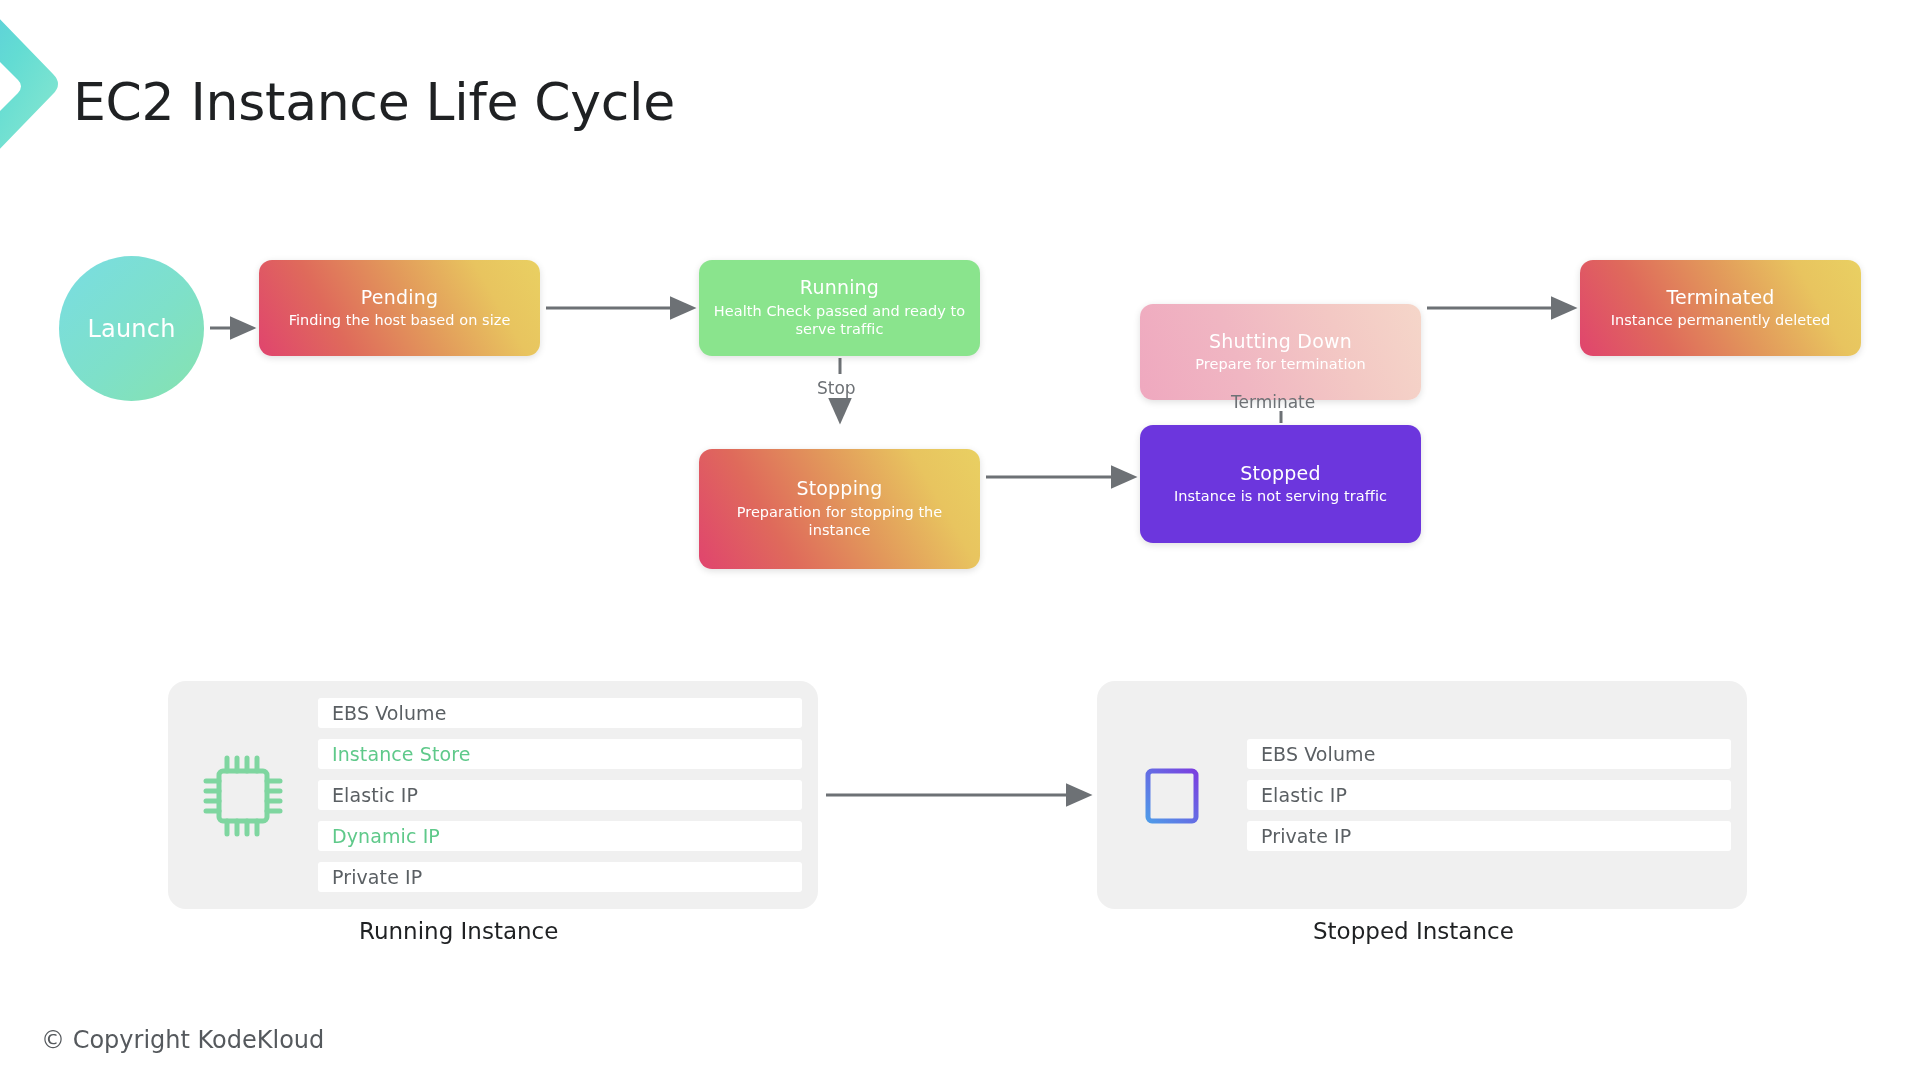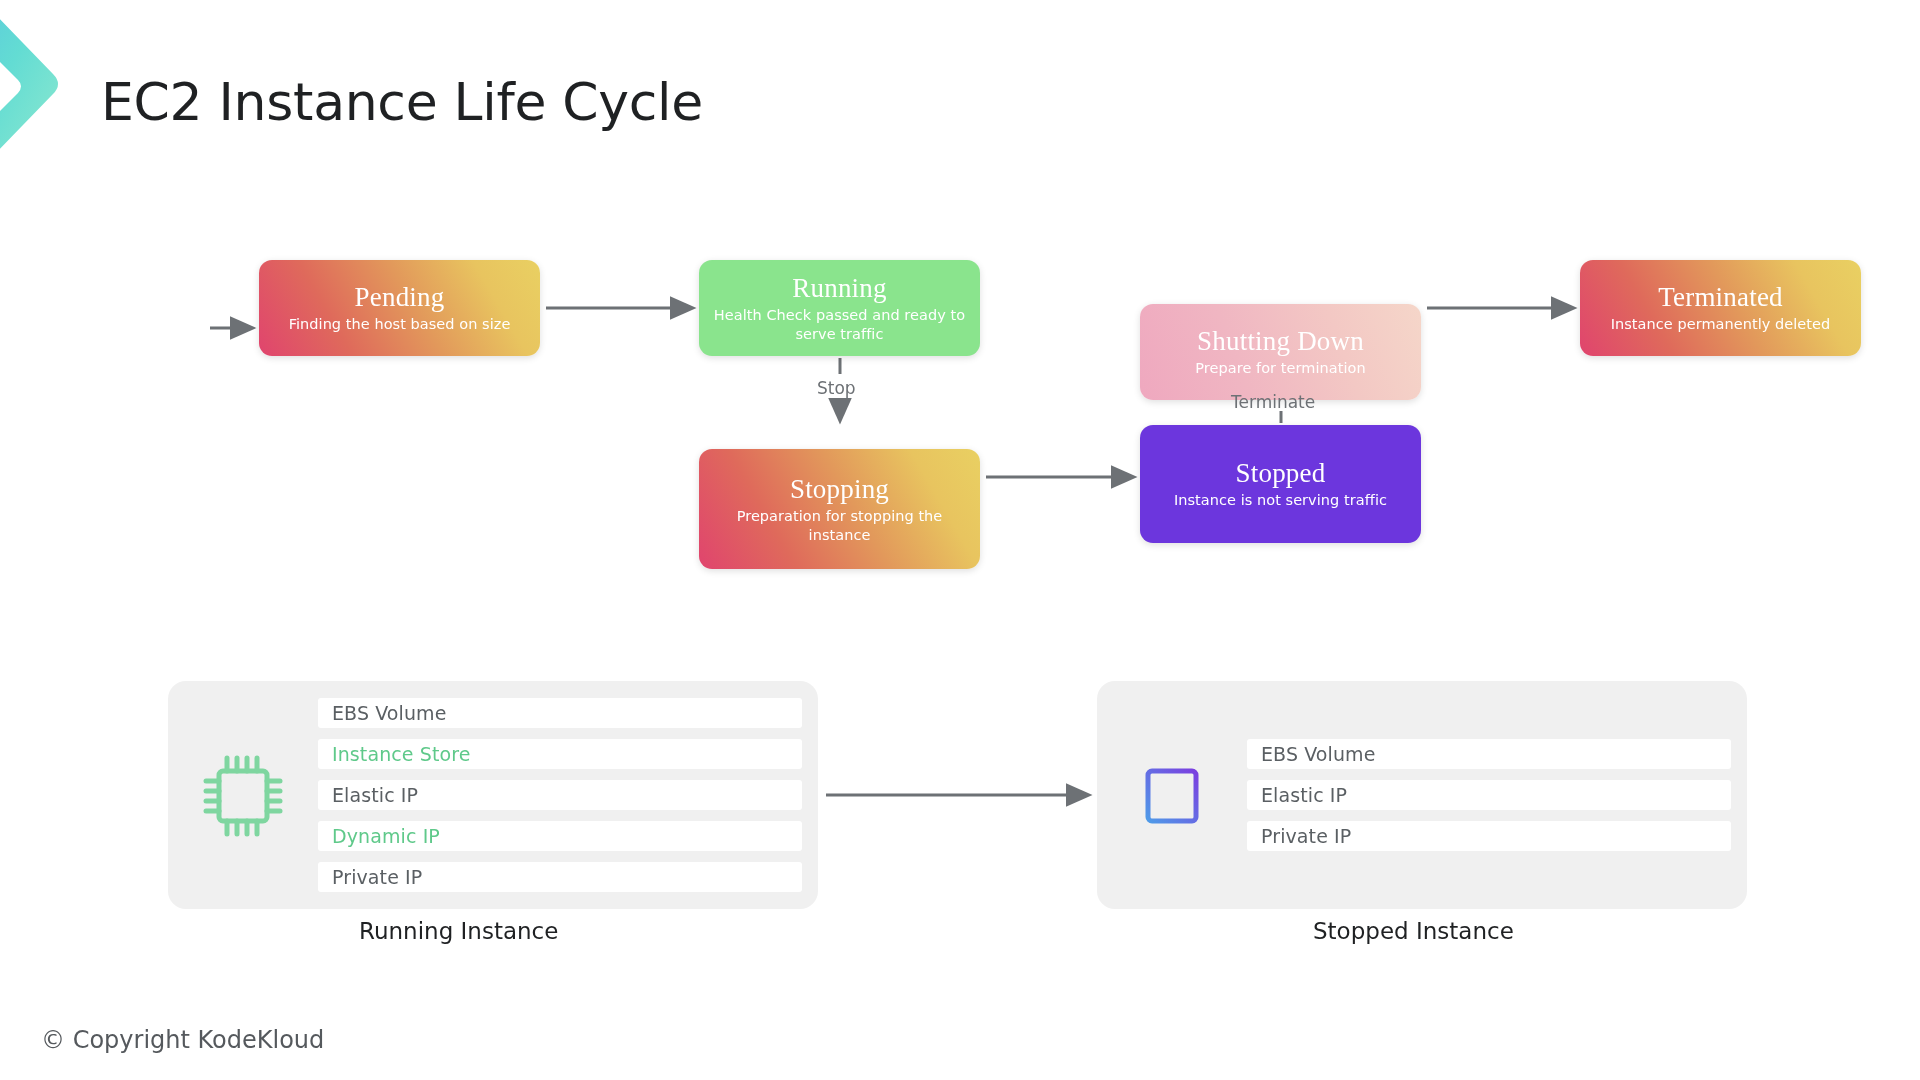--- a/index.html
+++ b/index.html
@@ -28,21 +28,20 @@
   
   .page-title {
     position: absolute;
     left: 73px;
     top: 72px;
     font-size: 52px;
     font-weight: 400;
     letter-spacing: -0.3px;
     color: #1f2123;
     white-space: nowrap;
-    margin-left: 28px;
   }
 
   
   .flow {
     position: absolute;
     left: 0;
     top: 0;
     width: 1920px;
     height: 1080px;
   }
@@ -82,26 +81,25 @@
     display: flex;
     flex-direction: column;
     align-items: center;
     justify-content: center;
     box-shadow: 0 2px 7px rgba(0,0,0,0.13);
     box-sizing: border-box;
     padding: 6px 12px;
   }
   .state-title {
     color: #ffffff;
-    font-size: 27px;
+    font-size: 19px;
     font-weight: 400;
     line-height: 1.12;
     letter-spacing: 0.2px;
     text-align: center;
-    font-family: Liberation Serif, serif;
   }
   .state-desc {
     color: #ffffff;
     font-size: 14.5px;
     font-weight: 400;
     line-height: 1.28;
     text-align: center;
     margin-top: 3px;
     letter-spacing: 0.05px;
   }
@@ -232,20 +230,23 @@
     <line x1="840" y1="404" x2="840" y2="420" stroke="#6d7175" stroke-width="3" marker-end="url(#arrowhead)"></line>
 
     <line x1="986" y1="477" x2="1133" y2="477" stroke="#6d7175" stroke-width="3" marker-end="url(#arrowhead)"></line>
 
     <line x1="1281" y1="423" x2="1281" y2="411" stroke="#6d7175" stroke-width="3"></line>
     <line x1="1281" y1="388" x2="1281" y2="362" stroke="#6d7175" stroke-width="3" marker-end="url(#arrowhead)"></line>
 
     <line x1="826" y1="795" x2="1088" y2="795" stroke="#6d7175" stroke-width="3" marker-end="url(#arrowhead)"></line>
   </svg>
 
+  <div class="launch-node">
+    <span class="launch-label">Launch</span>
+  </div>
 
   <div class="state-box grad-warm" id="box-pending">
     <div class="state-title">Pending</div>
     <div class="state-desc">Finding the host based on size</div>
   </div>
 
   <div class="state-box solid-green" id="box-running">
     <div class="state-title">Running</div>
     <div class="state-desc">Health Check passed and ready to serve traffic</div>
   </div>

